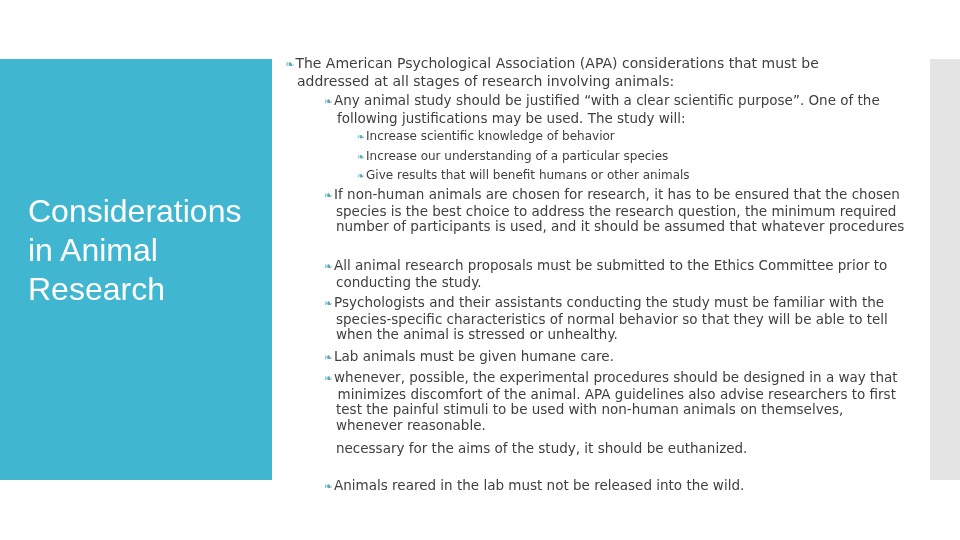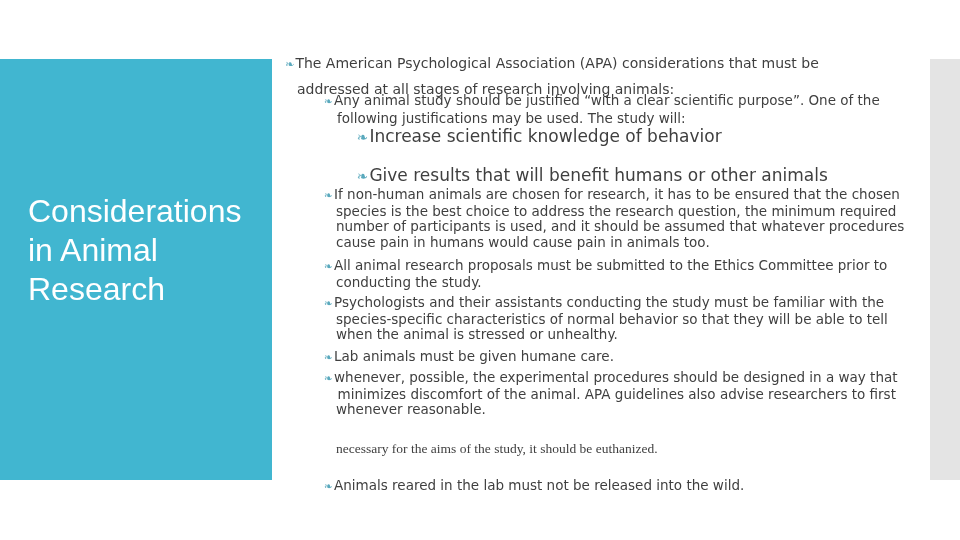--- a/index.html
+++ b/index.html
@@ -8,85 +8,88 @@
   .title-panel{position:absolute;left:0;top:59px;width:272px;height:421px;background:#41b6d0;}
   .slide-title{position:absolute;left:28px;top:192px;width:240px;color:#ffffff;
        font-family:"Liberation Sans","DejaVu Sans",sans-serif;font-size:32px;line-height:39px;font-weight:normal;margin:0;}
   .right-bar{position:absolute;left:930px;top:59px;width:30px;height:421px;background:#e4e4e4;}
   .content{position:absolute;left:0;top:0;width:960px;height:540px;}
   .b{position:absolute;margin:0;}
   .b .line{display:block;white-space:nowrap;}
   .bullet{color:#5aa9bd;font-size:0.8em;margin-right:1px;font-family:"DejaVu Sans",sans-serif;}
   .l1{font-size:14px;line-height:16px;}
   .l2{font-size:13.5px;line-height:16px;}
-  .l3{font-size:17px;line-height:14px;}
+  .l3{font-size:12px;line-height:14px;}
   .l2b{font-size:13.5px;line-height:15.5px;}
 </style>
 </head>
 <body>
 
 <div>
   <div class="title-panel">
   </div>
   <h1 class="slide-title">
     <span style="display:block">Considerations</span>
     <span style="display:block">in Animal</span>
     <span style="display:block">Research</span>
   </h1>
 
   <div class="right-bar"></div>
 
   <div class="content">
 
     <div class="b l1" style="left:285px;top:55px;">
       <span class="line"><span class="bullet">❧</span><span>The American Psychological Association (APA) considerations that must be</span></span>
-      <span class="line" style="padding-left:12px;margin-top:8px;">addressed at all stages of research involving animals:</span>
+      <span class="line" style="padding-left:12px;">addressed at all stages of research involving animals:</span>
     </div>
 
     <div class="b l2" style="left:324px;top:92px;">
       <span class="line"><span class="bullet">❧</span><span>Any animal study should be justified “with a clear scientific purpose”. One of the</span></span>
       <span class="line" style="padding-left:13px;">following justifications may be used. The study will:</span>
     </div>
 
     <div class="b l3" style="left:357px;top:129px;">
       <span class="line"><span class="bullet">❧</span><span>Increase scientific knowledge of behavior</span></span>
     </div>
+    <div class="b l3" style="left:357px;top:149px;">
+      <span class="line"><span class="bullet">❧</span><span>Increase our understanding of a particular species</span></span>
+    </div>
     <div class="b l3" style="left:357px;top:168px;">
       <span class="line"><span class="bullet">❧</span><span>Give results that will benefit humans or other animals</span></span>
     </div>
 
     <div class="b l2b" style="left:324px;top:187px;">
       <span class="line"><span class="bullet">❧</span><span>If non-human animals are chosen for research, it has to be ensured that the chosen</span></span>
       <span class="line" style="padding-left:12px;">species is the best choice to address the research question, the minimum required</span>
       <span class="line" style="padding-left:12px;">number of participants is used, and it should be assumed that whatever procedures</span>
-      <span class="line" style="padding-left:12px;">cause pain in humans would cause pain in animals too.</span>
     </div>
 
     <div class="b l2b" style="left:324px;top:258px;">
       <span class="line"><span class="bullet">❧</span><span>All animal research proposals must be submitted to the Ethics Committee prior to</span></span>
       <span class="line" style="padding-left:12px;">conducting the study.</span>
     </div>
 
     <div class="b l2b" style="left:324px;top:349px;">
       <span class="line"><span class="bullet">❧</span><span>Lab animals must be given humane care.</span></span>
     </div>
 
     <div class="b l2b" style="left:324px;top:295px;">
       <span class="line"><span class="bullet">❧</span><span>Psychologists and their assistants conducting the study must be familiar with the</span></span>
       <span class="line" style="padding-left:12px;">species-specific characteristics of normal behavior so that they will be able to tell</span>
       <span class="line" style="padding-left:12px;">when the animal is stressed or unhealthy.</span>
     </div>
 
     <div class="b l2b" style="left:324px;top:370px;">
       <span class="line"><span class="bullet">❧</span><span>whenever, possible, the experimental procedures should be designed in a way that</span></span>
       <span class="line" style="padding-left:12px;text-align:center;">minimizes discomfort of the animal. APA guidelines also advise researchers to first</span>
+      <span class="line" style="padding-left:12px;">test the painful stimuli to be used with non-human animals on themselves,</span>
       <span class="line" style="padding-left:12px;">whenever reasonable.</span>
     </div>
 
     <div class="b l2b" style="left:324px;top:441px;">
-      <span class="line" style="padding-left:12px;font-family:Liberation Serif, serif;">necessary for the aims of the study, it should be euthanized.</span>
+      <span class="line" style="padding-left:12px;">necessary for the aims of the study, it should be euthanized.</span>
     </div>
 
     <div class="b l2b" style="left:324px;top:478px;">
       <span class="line"><span class="bullet">❧</span><span>Animals reared in the lab must not be released into the wild.</span></span>
     </div>
   </div>
 </div>
 
 </body></html>

